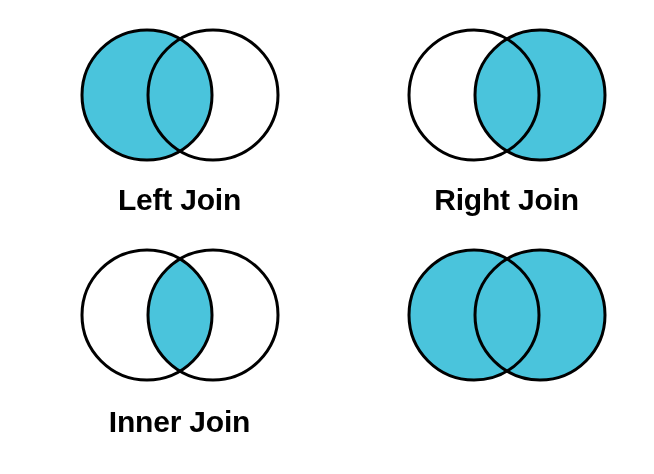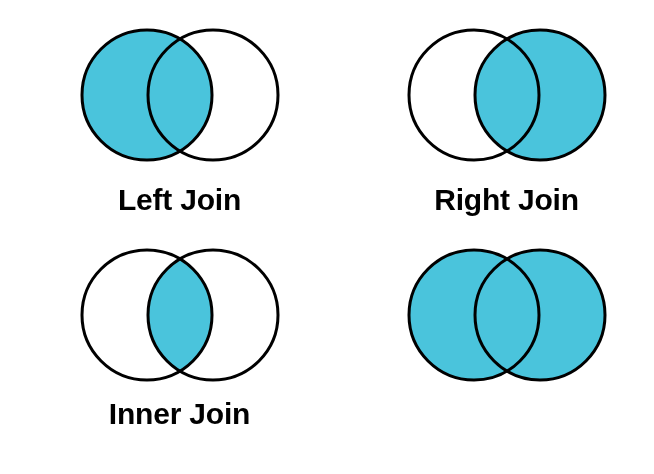--- a/index.html
+++ b/index.html
@@ -62,21 +62,21 @@
     font-weight: bold;
     color: #000000;
     text-align: center;
     line-height: 1.08;
     letter-spacing: -0.2px;
     margin-top: 12px;
     white-space: pre-line;
   }
 
   .venn-cell.row-bottom .venn-label {
-    margin-top: 6px;
+    margin-top: 14px;
   }
 </style>
 </head>
 <body>
 
 <div class="board">
 
   <div class="diagram-grid">
 
     <div class="venn-cell row-top">

